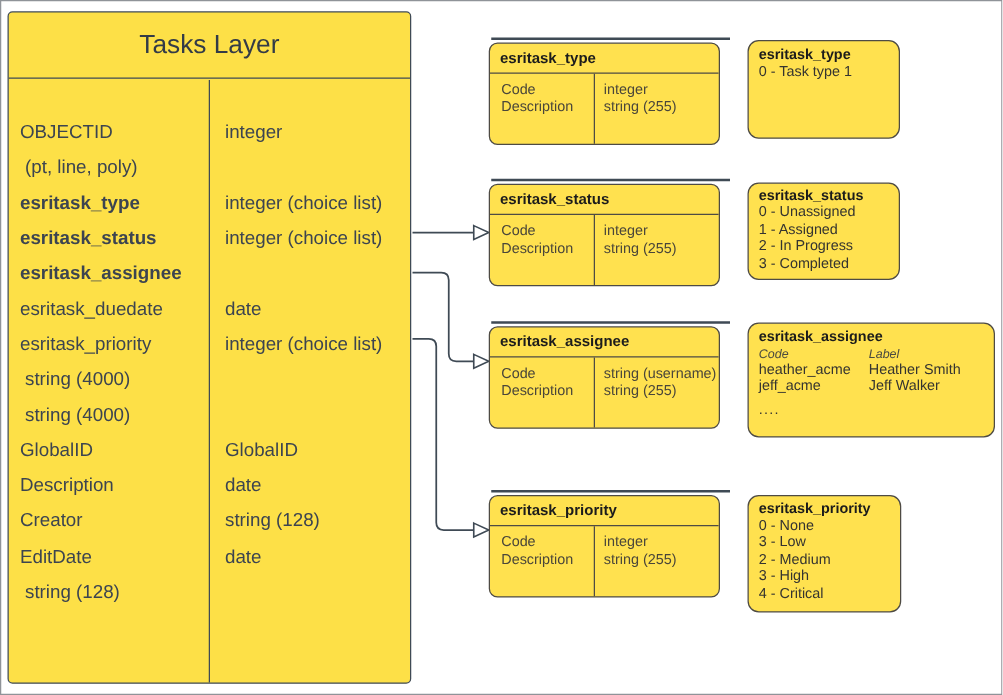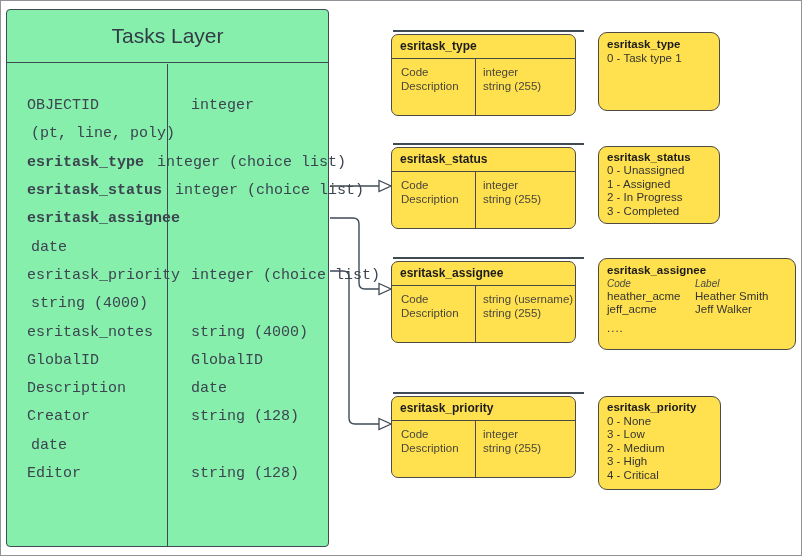--- a/index.html
+++ b/index.html
@@ -1,25 +1,25 @@
 <!DOCTYPE html>
 <html><head>
 <meta charset="utf-8">
 <style>
   html,body { margin:0; padding:0; background:#fff; font-family:"Liberation Sans", sans-serif; }
   .canvas { position:relative; width:800px; height:554px; border:1px solid #8f9398; background:#ffffff; overflow:hidden; }
 
   
   .layer-table { position:absolute; left:5px; top:8px; width:323px; height:538px;
-                 border:1.5px solid #3f4a55; border-radius:4px; background:#86efac; box-sizing:border-box; }
+                 border:1.5px solid #3f4a55; border-radius:4px; background:#fde047; box-sizing:border-box; }
   .layer-title { height:52px; border-bottom:1.5px solid #3f4a55; display:flex; align-items:center;
                  justify-content:center; font-size:21px; color:#333b47; }
   .layer-body { position:absolute; top:53.5px; bottom:0; left:0; right:0; }
   .col-divider { position:absolute; left:160px; top:0; bottom:0; width:0; border-left:1.5px solid #3f4a55; }
-  .rows { position:absolute; top:28px; left:11px; right:0;font-family:Liberation Mono, monospace; }
+  .rows { position:absolute; top:28px; left:0; right:0; }
   .frow { display:flex; height:28.3px; align-items:center; font-size:15px; color:#3c4450; }
   .frow .fname { width:160px; padding-left:9px; box-sizing:border-box; white-space:nowrap; }
   .frow .ftype { padding-left:13px; white-space:nowrap; }
   .frow.bold .fname { font-weight:700; }
 
   
   .defbox { position:absolute; left:390px; width:185px; height:82px; background:#ffe14f;
             border:1.5px solid #4e4b44; border-radius:7px; box-sizing:border-box; overflow:hidden; z-index:2; }
   .def-header { height:22.5px; line-height:23px; padding-left:8px; font-weight:700; font-size:12px;
                 color:#1c1c1c; border-bottom:1.2px solid #4e4b44; }
@@ -79,50 +79,50 @@
             <span class="ftype">integer (choice list)</span>
           </div>
         <div class="frow bold">
             <span class="fname">esritask_status</span>
             <span class="ftype">integer (choice list)</span>
           </div>
         <div class="frow bold">
             <span class="fname">esritask_assignee</span>
           </div>
         <div class="frow">
+            <span class="fname">esritask_duedate</span>
             <span class="ftype">date</span>
           </div>
         <div class="frow">
             <span class="fname">esritask_priority</span>
             <span class="ftype">integer (choice list)</span>
           </div>
         <div class="frow">
             <span class="ftype">string (4000)</span>
           </div>
         <div class="frow">
-            <span class="fname">esritask_notes</span>
             <span class="ftype">string (4000)</span>
           </div>
         <div class="frow">
             <span class="fname">GlobalID</span>
             <span class="ftype">GlobalID</span>
           </div>
         <div class="frow">
             <span class="fname">Description</span>
             <span class="ftype">date</span>
           </div>
         <div class="frow">
             <span class="fname">Creator</span>
             <span class="ftype">string (128)</span>
           </div>
         <div class="frow">
+            <span class="fname">EditDate</span>
             <span class="ftype">date</span>
           </div>
         <div class="frow">
-            <span class="fname">Editor</span>
             <span class="ftype">string (128)</span>
           </div>
       </div>
     </div>
   </div>
 
   <div class="defline" style="top:29px"></div>
   <div class="defline" style="top:142px"></div>
   <div class="defline" style="top:256px"></div>
   <div class="defline" style="top:391px"></div>

